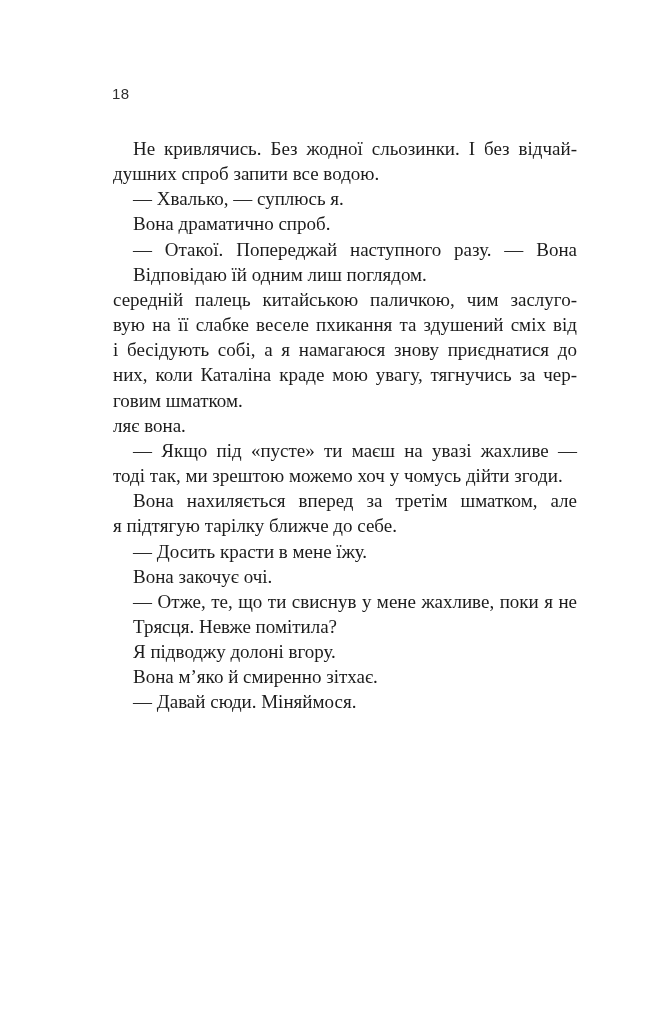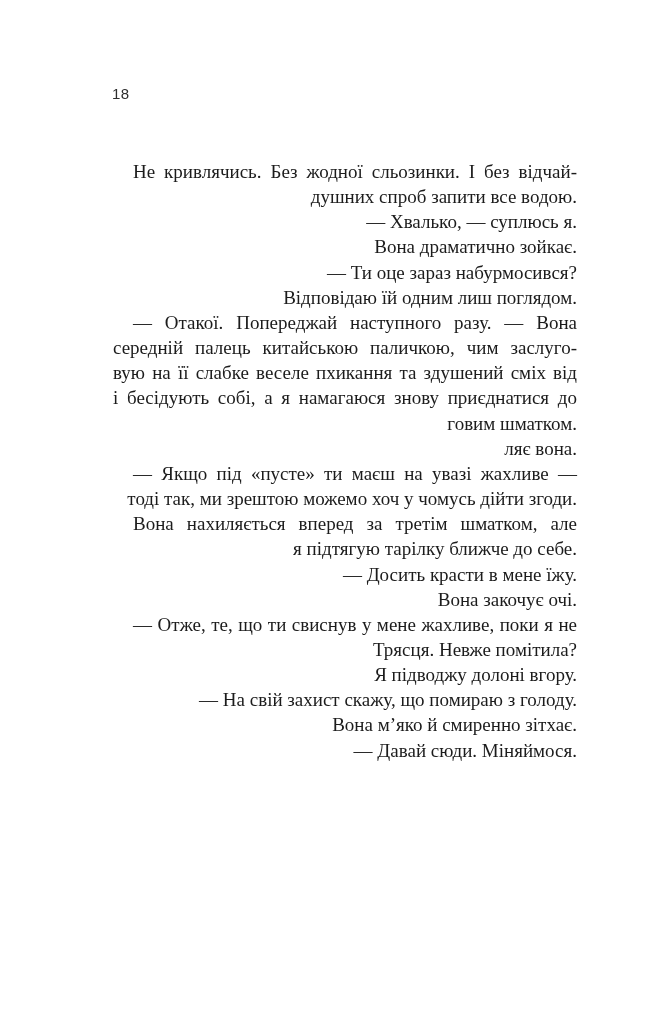--- a/index.html
+++ b/index.html
@@ -24,51 +24,49 @@
     letter-spacing: 0.5px;
   }
   .text-block {
     position: absolute;
     left: 113px;
     top: 136px;
     width: 464px;
     font-size: 19px;
     line-height: 25.15px;
     color: #1c1c1c;
-    margin-top: 23px;
   }
-  .line { text-align: right; }
+  .line { text-align: left; }
   .i  { text-indent: 20px; }
   .j  { text-align: justify; text-align-last: justify; }
   .it { }
 </style>
 </head>
 <body>
 
 <div class="screen">
   <div class="page-number">18</div>
   <div class="text-block">
     <div class="line i j">Не кривлячись. Без жодної сльозинки. І без відчай-</div>
     <div class="line">душних спроб запити все водою.</div>
     <div class="line i">— Хвалько, — суплюсь я.</div>
-    <div class="line i">Вона драматично зойкає.</div>
-    <div class="line i">— Ти оце зараз набурмосився?</div>
+    <div class="line i">Вона драматично спроб.</div>
+    <div class="line i j">— Отакої. Попереджай наступного разу. — Вона</div>
     <div class="line i">Відповідаю їй одним лиш поглядом.</div>
-    <div class="line i j">— Отакої. Попереджай наступного разу. — Вона</div>
     <div class="line j">середній палець китайською паличкою, чим заслуго-</div>
     <div class="line j">вую на її слабке веселе пхикання та здушений сміх від</div>
     <div class="line j">і бесідують собі, а я намагаюся знову приєднатися до</div>
+    <div class="line j">них, коли Каталіна краде мою увагу, тягнучись за чер-</div>
     <div class="line">говим шматком.</div>
     <div class="line">ляє вона.</div>
     <div class="line i j">— Якщо під «пусте» ти маєш на увазі жахливе —</div>
     <div class="line">тоді так, ми зрештою можемо хоч у чомусь дійти згоди.</div>
     <div class="line i j">Вона нахиляється вперед за третім шматком, але</div>
     <div class="line">я підтягую тарілку ближче до себе.</div>
     <div class="line i">— Досить красти в мене їжу.</div>
     <div class="line i">Вона закочує очі.</div>
     <div class="line i j">— Отже, те, що ти свиснув у мене жахливе, поки я не</div>
     <div class="line i it">Трясця. Невже помітила?</div>
     <div class="line i">Я підводжу долоні вгору.</div>
-    <div class="line i">— На свій захист скажу, що помираю з голоду.</div>
     <div class="line i">Вона м’яко й смиренно зітхає.</div>
     <div class="line i">— Давай сюди. Міняймося.</div>
   </div>
 </div>
 
 </body></html>

